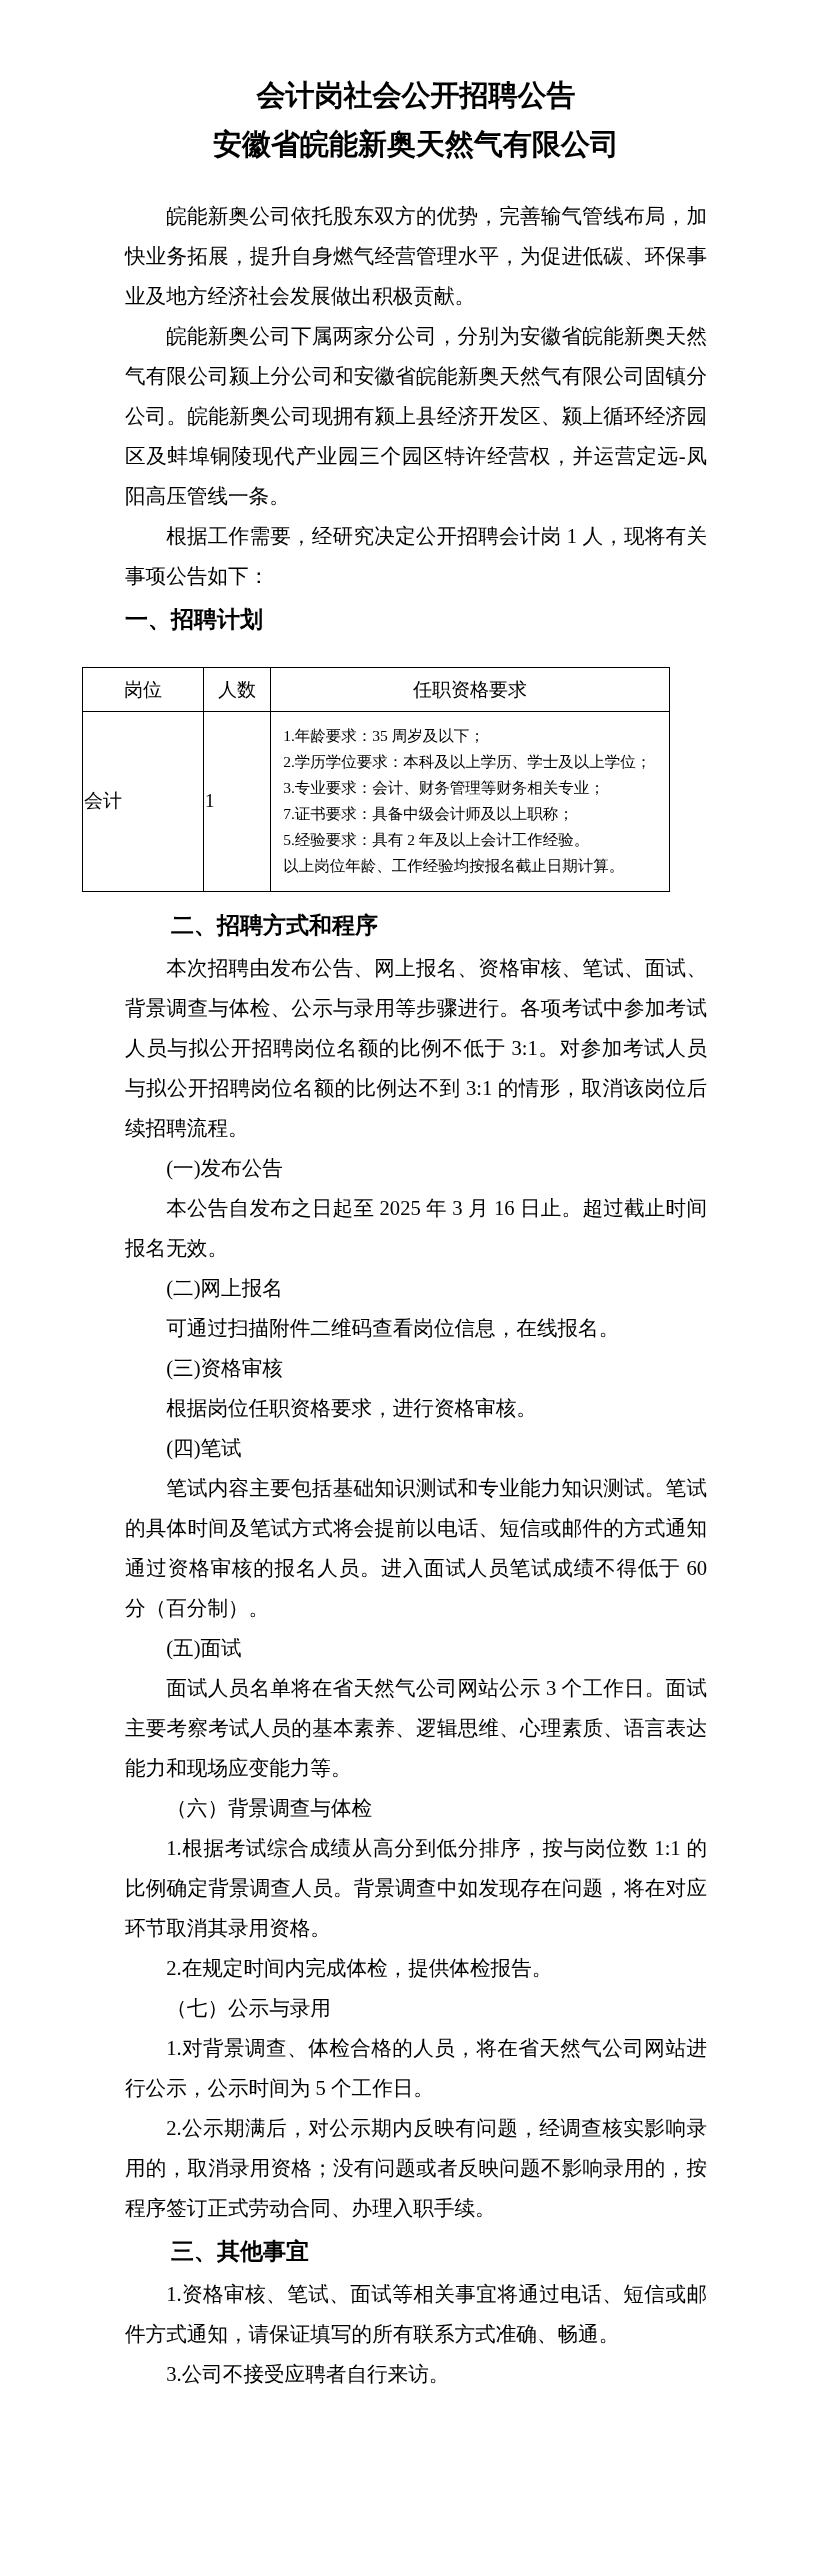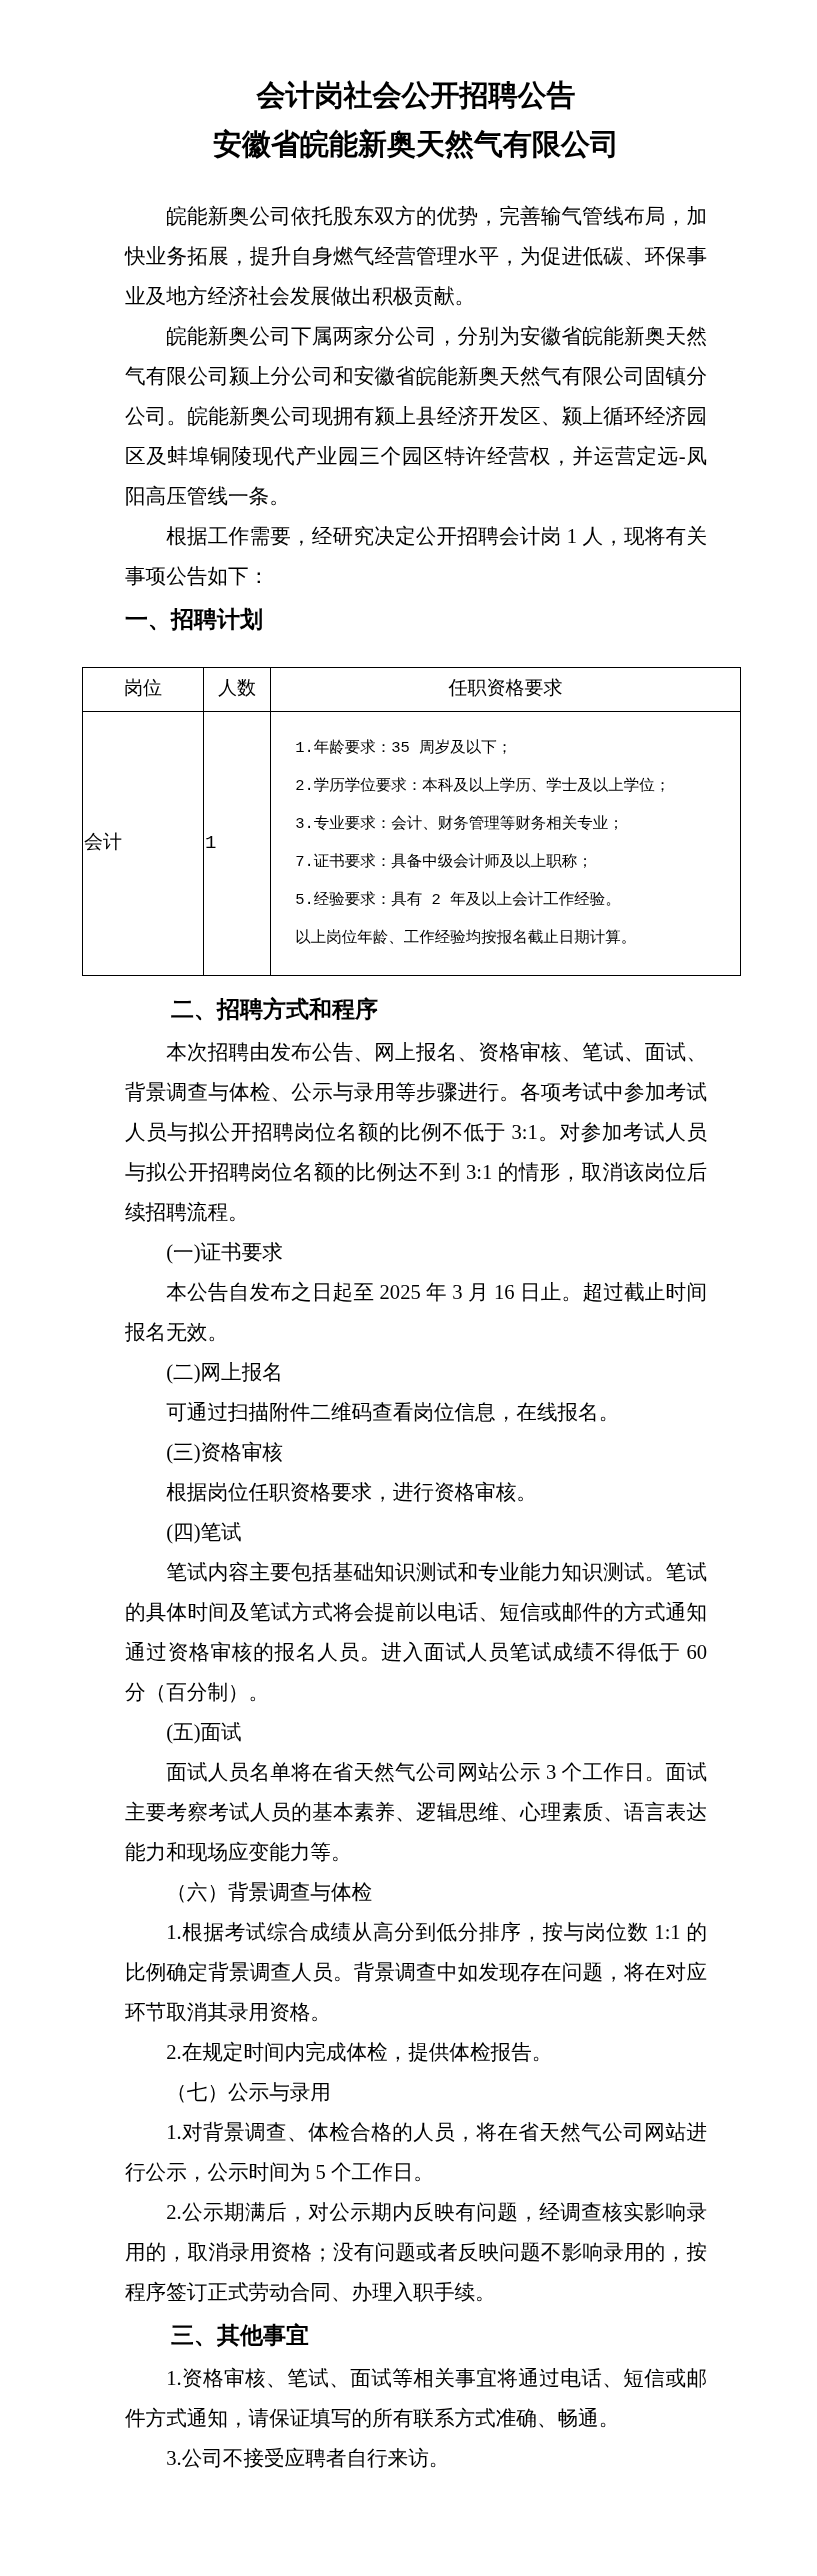--- a/index.html
+++ b/index.html
@@ -14,29 +14,29 @@
   .title-block{margin-bottom:27px;}
   .para{text-indent:2em;margin:0;}
   .h-major{
     font-family:"Liberation Sans","DejaVu Sans",sans-serif;
     font-weight:bold;font-size:23px;line-height:40px;margin:3.1px 0;text-align:left;
   }
   .h-major.indent{text-indent:2em;}
   .sub-head{text-indent:2em;margin:0;}
   table.plan{
     border-collapse:collapse;table-layout:fixed;
-    width:659px;margin:28px 0 13.4px -43px;font-family:Liberation Mono, monospace;
+    width:588px;margin:28px 0 13.4px -43px;
   }
   table.plan th,table.plan td{border:1.5px solid #000;vertical-align:middle;}
   table.plan th{
     font-weight:normal;font-size:19px;text-align:center;height:41px;line-height:23px;padding:1px 3.1px;
   }
   td.cell-center{font-size:19px;}
   td.cell-req{font-size:15.5px;line-height:22px;padding:9.3px 6.2px 9.3px 8.2px;text-align:left;}
-  .req-line{margin:16px;}
+  .req-line{margin:4px;}
   .col-post{width:121px;}
   .col-count{width:67px;}
 </style>
 </head>
 <body>
 
 <div class="page">
 
   <div class="title-block">
     <div class="title-line">会计岗社会公开招聘公告</div>
@@ -72,21 +72,21 @@
         <div class="req-line">5.经验要求：具有 2 年及以上会计工作经验。</div>
         <div class="req-line">以上岗位年龄、工作经验均按报名截止日期计算。</div>
       </td>
     </tr>
   </tbody>
     </table>
 
   <div class="h-major indent">二、招聘方式和程序</div>
   <p class="para">本次招聘由发布公告、网上报名、资格审核、笔试、面试、背景调查与体检、公示与录用等步骤进行。各项考试中参加考试人员与拟公开招聘岗位名额的比例不低于 3:1。对参加考试人员与拟公开招聘岗位名额的比例达不到 3:1 的情形，取消该岗位后续招聘流程。</p>
 
-  <p class="sub-head">(一)证书要求</p>
+  <p class="sub-head">(一)发布公告</p>
   <p class="para">本公告自发布之日起至 2025 年 3 月 16 日止。超过截止时间报名无效。</p>
 
   <p class="sub-head">(二)网上报名</p>
   <p class="para">可通过扫描附件二维码查看岗位信息，在线报名。</p>
 
   <p class="sub-head">(三)资格审核</p>
   <p class="para">根据岗位任职资格要求，进行资格审核。</p>
 
   <p class="sub-head">(四)笔试</p>
   <p class="para">笔试内容主要包括基础知识测试和专业能力知识测试。笔试的具体时间及笔试方式将会提前以电话、短信或邮件的方式通知通过资格审核的报名人员。进入面试人员笔试成绩不得低于 60 分（百分制）。</p>

